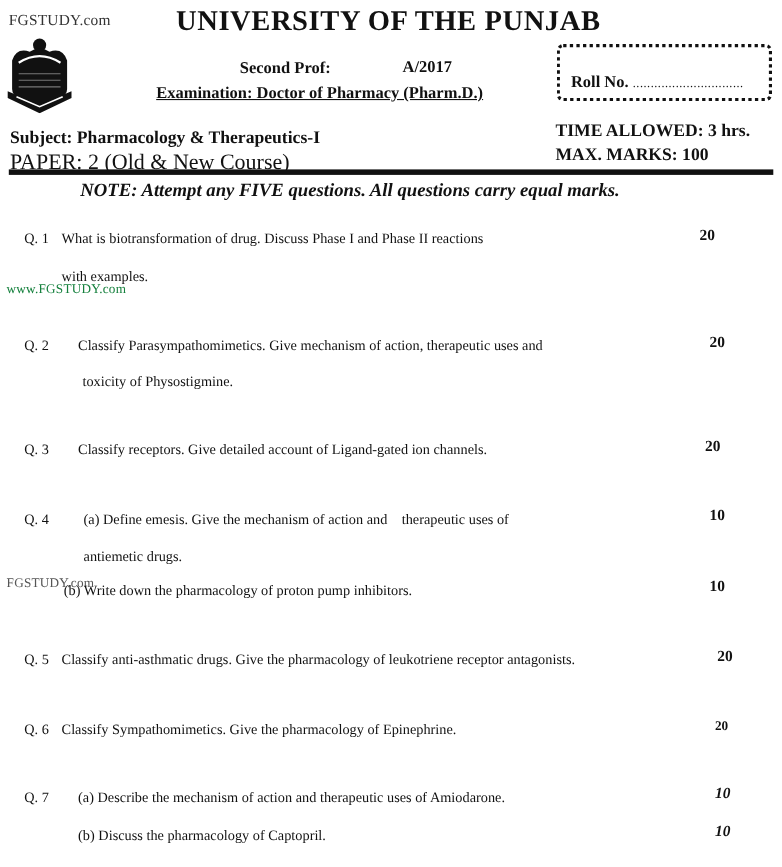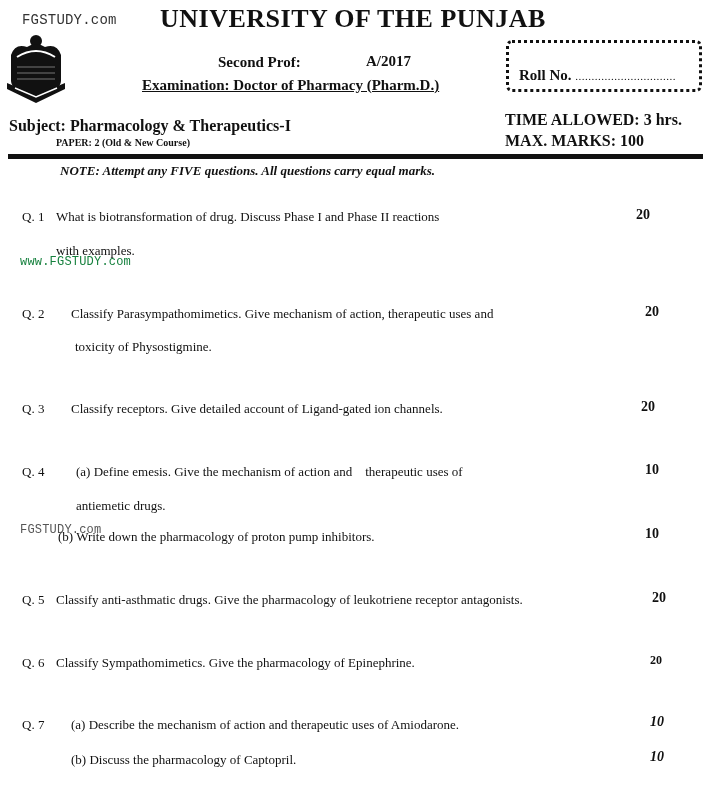--- a/index.html
+++ b/index.html
@@ -2,42 +2,42 @@
 <html><head>
 <meta charset="utf-8">
 <style>
   html, body { margin: 0; padding: 0; background: #fff; }
   body {
     width: 711px; height: 788px; position: relative; overflow: hidden;
     font-family: "Liberation Serif", "DejaVu Serif", serif; color: #111;
   }
   .abs { position: absolute; }
   .watermark {
-    font-family: Liberation Mono, monospace;
-    color: #333; font-size: 14px; letter-spacing: 0.2px; margin-left: 14px;
+    font-family: Liberation Serif, serif;
+    color: #333; font-size: 14px; letter-spacing: 0.2px;
   }
   .title {
     left: 160px; top: 4px; font-size: 26px; font-weight: bold; letter-spacing: 0.5px;
   }
   .logo { left: 5px; top: 33px; width: 62px; height: 70px; }
   .second-prof { left: 218px; top: 54px; font-size: 15px; font-weight: bold; }
   .session { left: 366px; top: 53px; font-size: 15px; font-weight: bold; }
   .exam { left: 142px; top: 77px; font-size: 15px; font-weight: bold; text-decoration: underline; }
   .roll-box {
     left: 506px; top: 40px; width: 196px; height: 52px;
     border: 3px dotted #111; border-radius: 6px; box-sizing: border-box;
   }
   .roll-label { position: absolute; left: 10px; bottom: 5px; font-size: 15px; font-weight: bold; }
   .roll-dots { font-weight: normal; font-size: 11px; letter-spacing: 0.5px; }
   .subject { left: 9px; top: 117px; font-size: 16px; font-weight: bold; text-align: right; }
-  .paper { left: 9px; top: 137px; font-size: 10px; font-weight: bold; margin-left: 47px; }
+  .paper { left: 9px; top: 137px; font-size: 20px; font-weight: normal; }
   .time { left: 505px; top: 111px; font-size: 16px; font-weight: bold; }
   .marks { left: 505px; top: 132px; font-size: 16px; font-weight: bold; }
   .rule { left: 8px; top: 154px; width: 695px; height: 5px; background: #111; }
-  .note { left: 60px; top: 163px; font-size: 13px; font-weight: bold; font-style: italic; }
+  .note { left: 73px; top: 163px; font-size: 17px; font-weight: bold; font-style: italic; }
   .q { font-size: 13px; white-space: nowrap; }
   .mk { font-size: 14px; font-weight: bold; }
 </style>
 </head>
 <body>
 
 <div class="abs watermark" style="left:8px;top:12px;">FGSTUDY.com</div>
 <div class="abs watermark" style="left:6px;top:255px;font-size:12px;color:#15803d;">www.FGSTUDY.com</div>
 <div class="abs watermark" style="left:6px;top:523px;font-size:12px;color:#555;">FGSTUDY.com</div>
 

